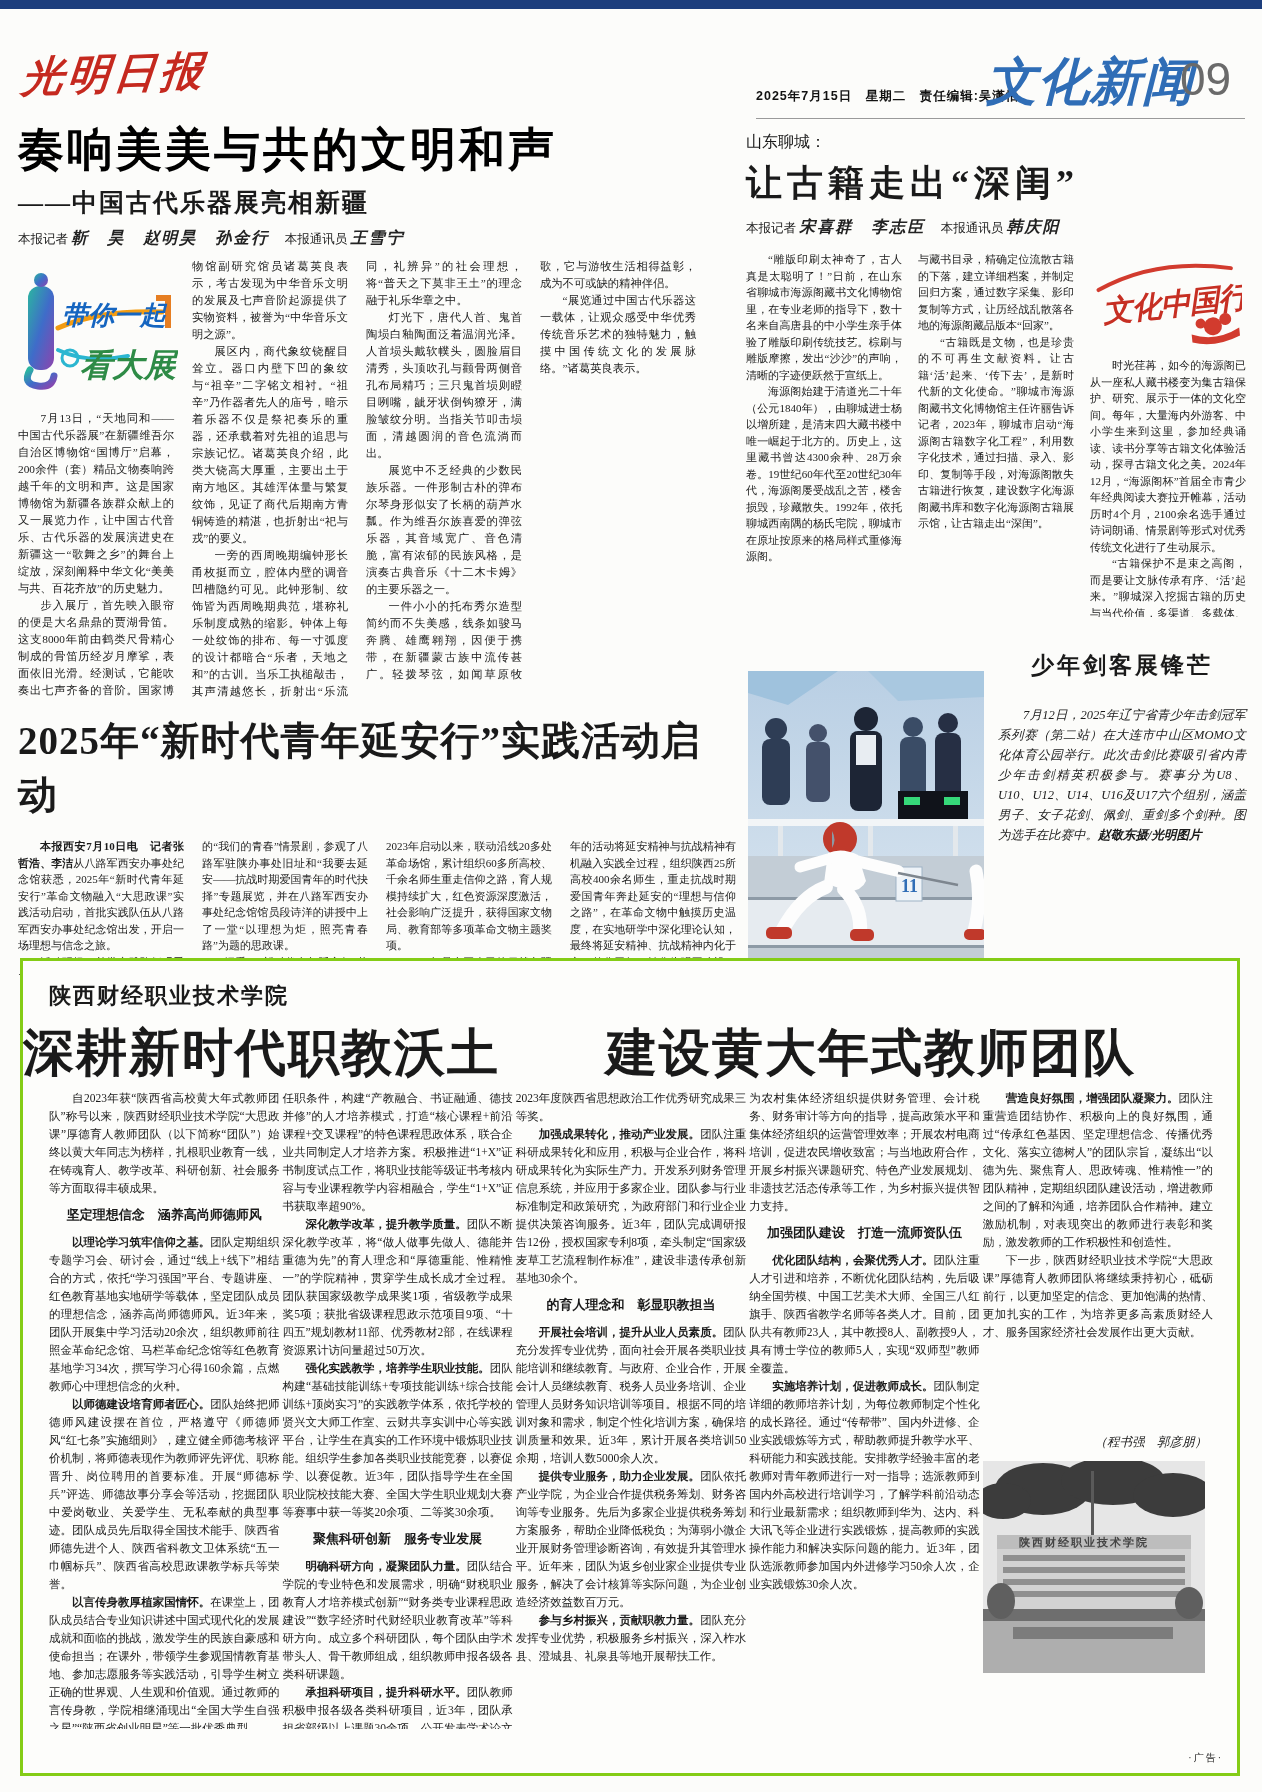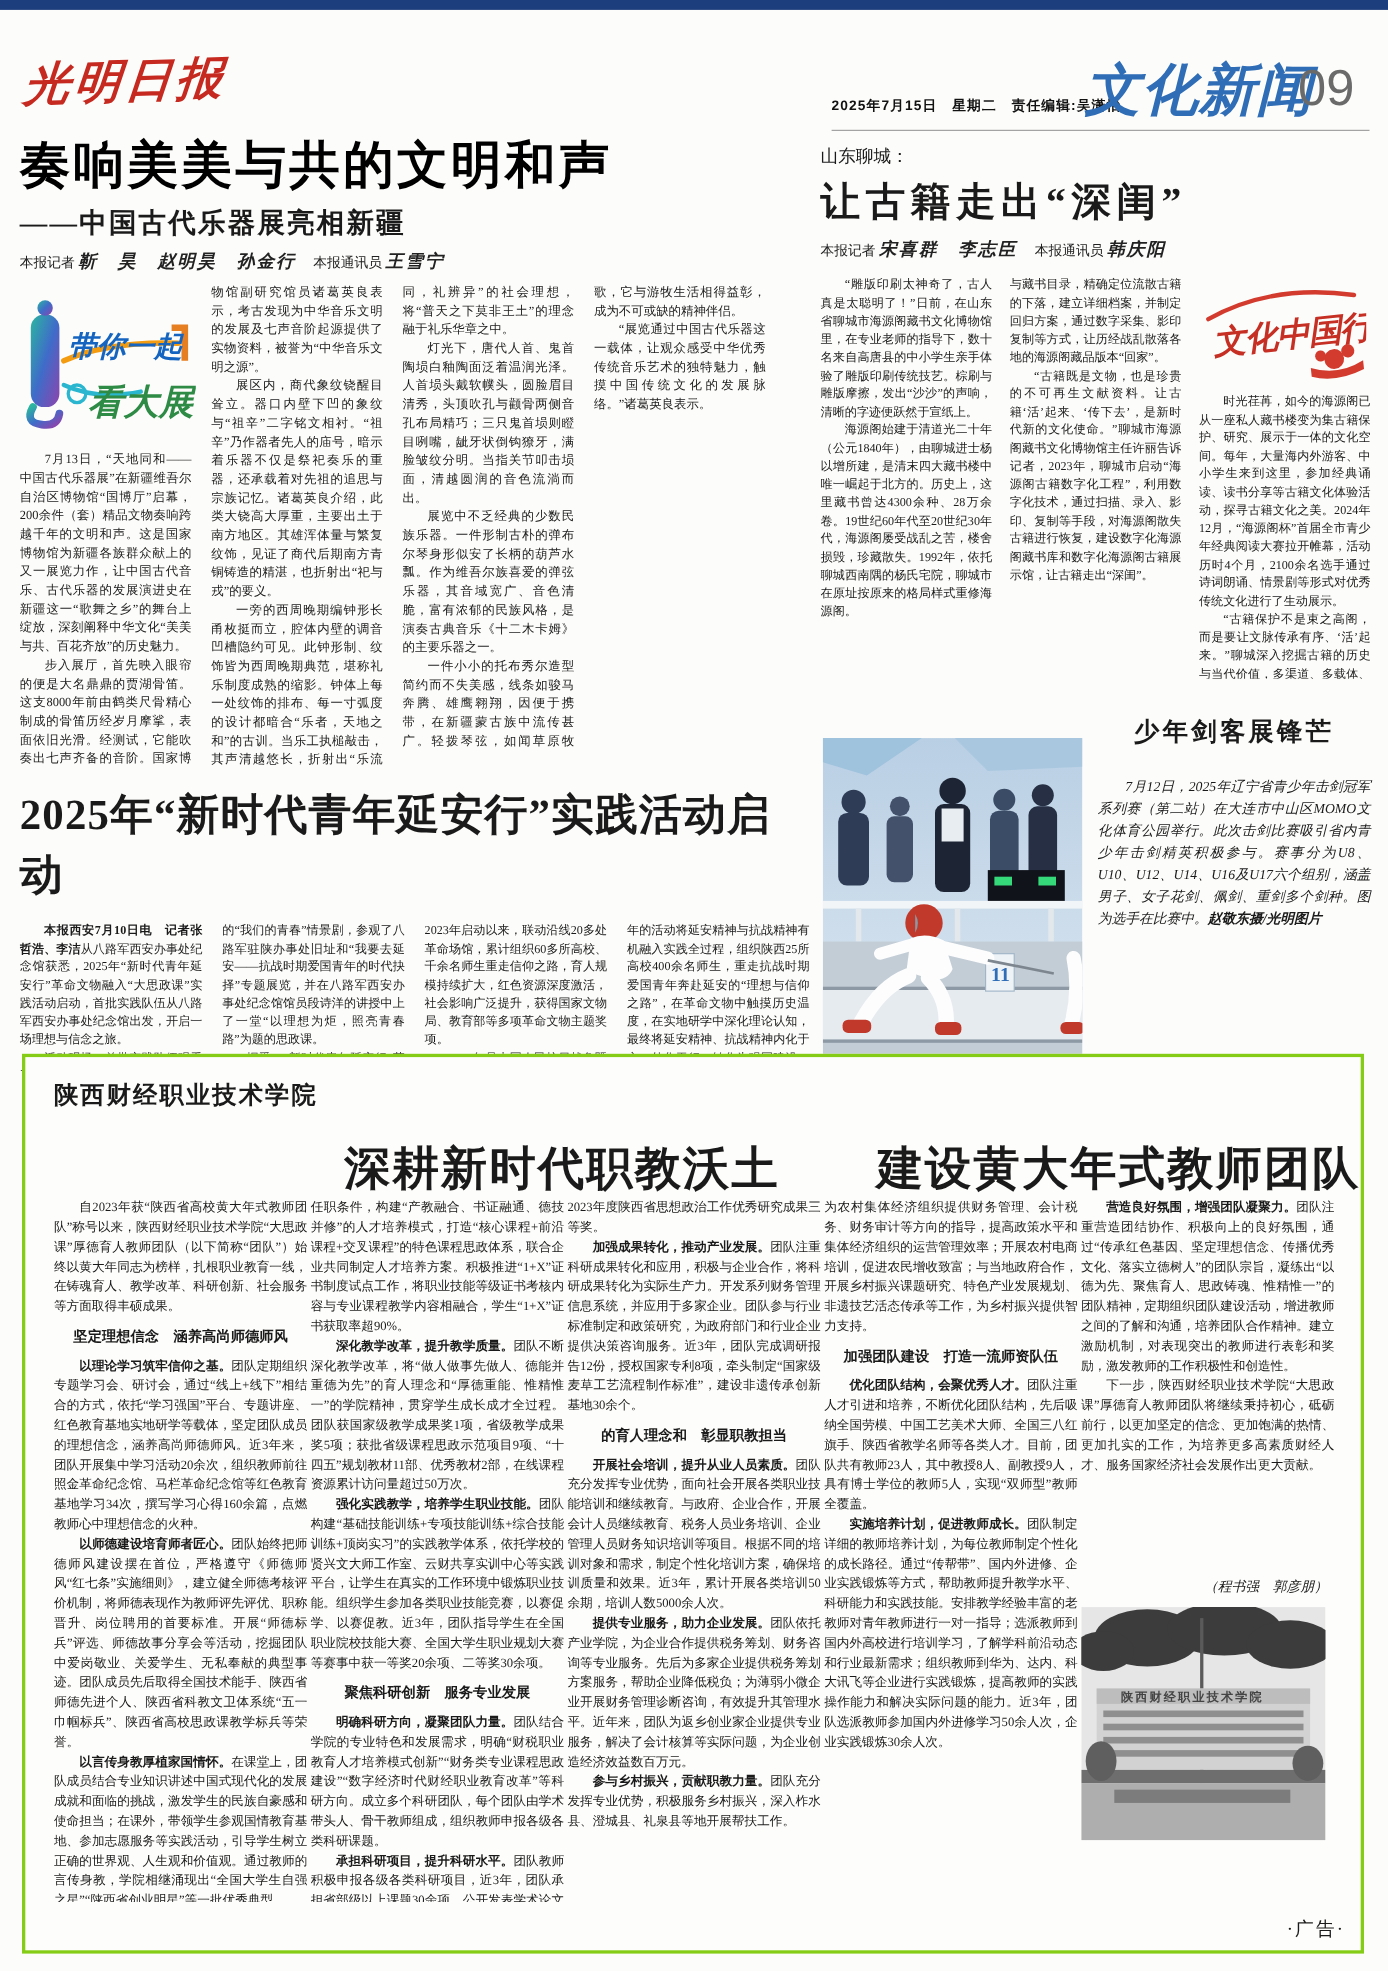--- a/index.html
+++ b/index.html
@@ -47,29 +47,29 @@
   .fence-photo{position:absolute;left:748px;top:640px;width:236px;height:332px;margin-top:31px;}
   .fence-cap{position:absolute;left:998px;top:650px;width:248px;}
   .fence-cap-title{text-align:center;font-size:23px;font-weight:bold;letter-spacing:3px;}
   .fence-cap-text{margin-top:24px;font-size:12.5px;line-height:20px;font-style:italic;text-align:justify;text-indent:2em;}
   .fence-cap-text .credit{font-weight:bold;}
   
   .adbox{position:absolute;left:20px;top:958px;width:1220px;height:818px;border:3px solid #84cc16;
          background:#fdfdfb;box-sizing:border-box;}
   .ad-school{position:absolute;left:26px;top:20px;font-size:22px;font-weight:bold;
              font-family:"Liberation Sans",sans-serif;letter-spacing:2px;}
-  .ad-hl{position:absolute;left:0;top:73px;width:100%;text-align:right;font-size:42px;
+  .ad-hl{position:absolute;left:0;top:58px;width:100%;text-align:left;font-size:51px;
          font-weight:bold;letter-spacing:2px;}
   .ad-cols{position:absolute;left:26px;top:128px;width:1164px;height:640px;display:flex;gap:3px;}
   .ad-col{flex:1;height:640px;overflow:hidden;font-size:11.5px;line-height:18px;}
   .ad-col5{display:flex;flex-direction:column;overflow:visible;}
   .ad-col5-text{height:336px;overflow:hidden;}
   .signature{text-align:right;font-style:italic;font-size:12.5px;margin:8px 6px 10px 0;}
   .campus-photo{width:222px;height:212px;}
-  .admark{position:absolute;right:14px;bottom:8px;font-size:17px;letter-spacing:2px;}
+  .admark{position:absolute;right:14px;bottom:8px;font-size:10px;letter-spacing:2px;}
 </style>
 </head>
 <body>
 
 <div class="page">
 
   <div class="topbar"></div>
   <div class="logo">光明日报</div>
   <div class="dateline">2025年7月15日　星期二　责任编辑:吴潇怡</div>
   <div class="sectiontitle">文化新闻</div>

